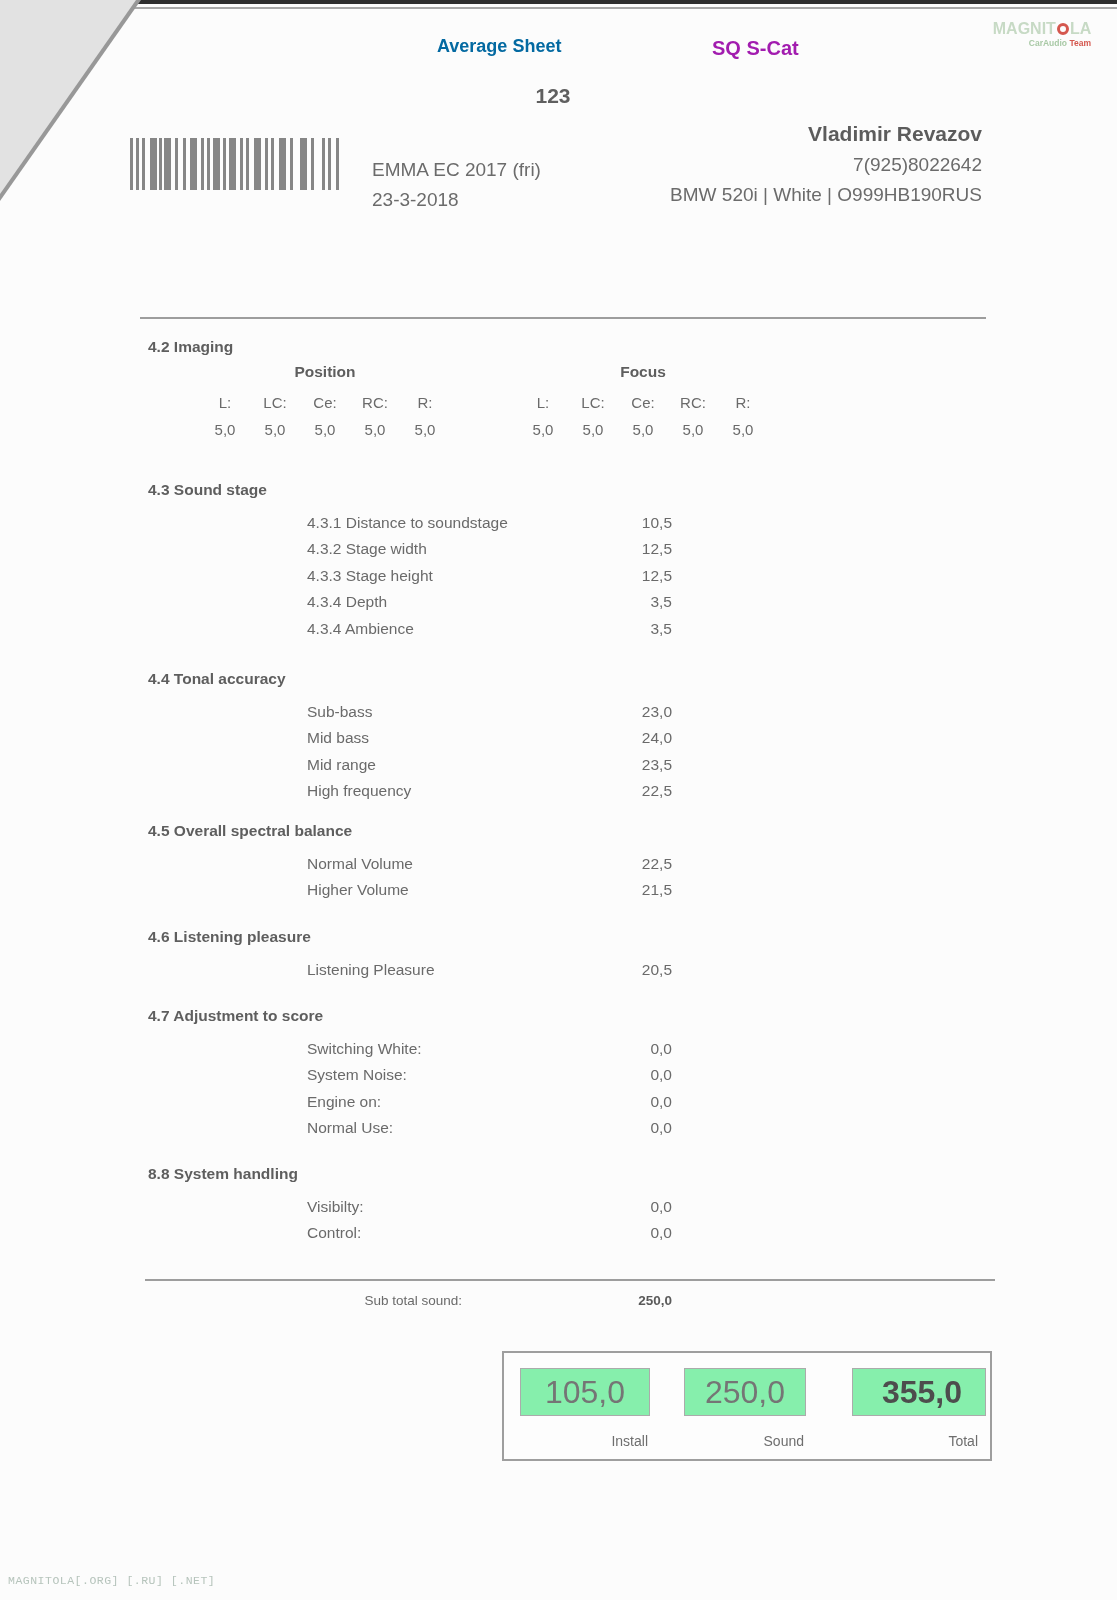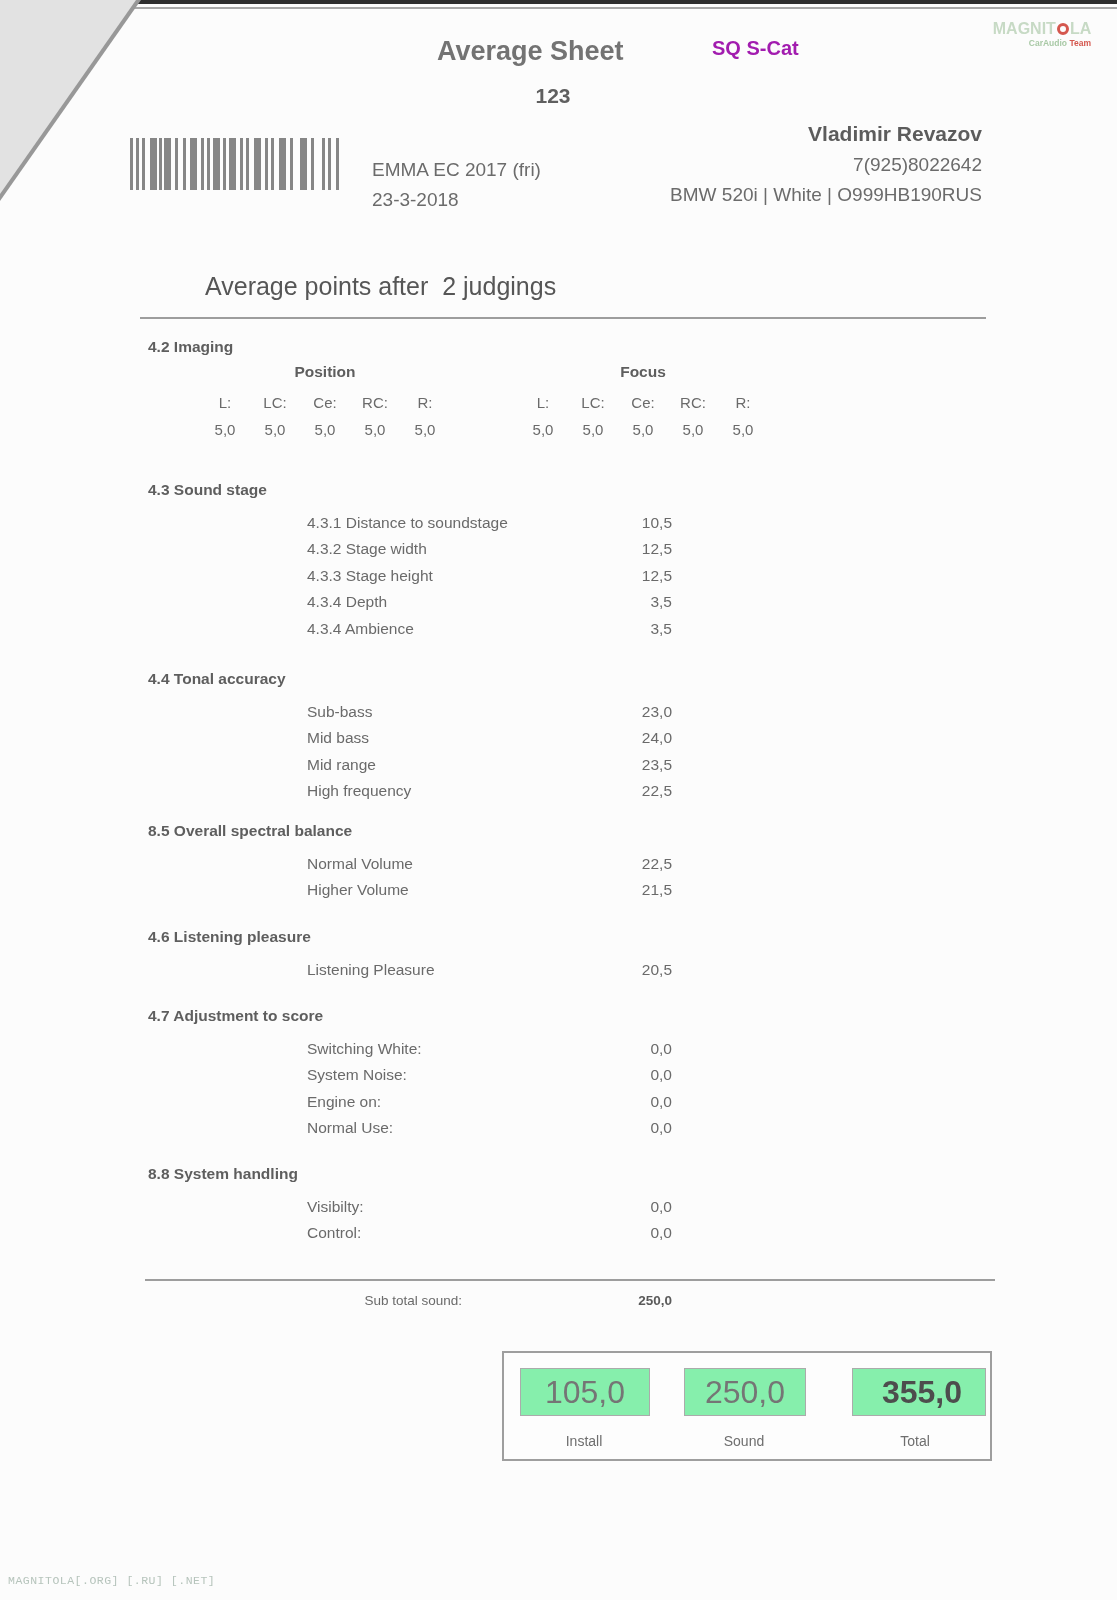--- a/index.html
+++ b/index.html
@@ -9,21 +9,21 @@
 
   
   .scan-top-line{position:absolute;top:0;left:0;width:100%;height:4px;background:#2e2e2e;}
   .scan-top-line2{position:absolute;top:7px;left:95px;right:0;height:2px;background:#a8a8a8;}
   .corner-outer{position:absolute;top:0;left:0;width:141px;height:201px;background:#989898;
                 clip-path:polygon(0 0,141px 0,0 201px);}
   .corner-inner{position:absolute;top:0;left:0;width:136px;height:194px;background:#e2e2e2;
                 clip-path:polygon(0 0,136px 0,0 194px);}
 
   
-  .doc-title{top:36px;left:437px;font-size:27px;font-weight:bold;color:#737373;}
+  .doc-title{top:36px;left:437px;font-size:18px;font-weight:bold;color:#0369a1;}
   .doc-cat{top:37px;left:712px;font-size:20px;font-weight:bold;color:#a21caf;}
   .doc-num{top:84px;left:515px;width:76px;text-align:center;font-size:21px;font-weight:bold;color:#5f5f5f;}
   .event-block{top:155px;left:372px;font-size:19px;line-height:30px;color:#6b6b6b;}
   .comp-block{top:118px;right:135px;text-align:right;font-size:19px;line-height:30px;color:#6b6b6b;}
   .comp-name{font-size:21px;font-weight:bold;color:#5c5c5c;line-height:32px;}
 
   
   .logo{top:20px;left:990px;width:104px;text-align:center;line-height:1.1;}
   .logo-main{font-size:16px;font-weight:bold;color:#c7dac5;white-space:nowrap;}
   .logo-o{display:inline-block;width:12px;height:12px;border:3px solid #d4574e;border-radius:50%;
@@ -61,21 +61,21 @@
   .subtotal-label{top:1293px;left:280px;width:182px;text-align:right;font-size:13.5px;}
   .subtotal-value{top:1293px;left:560px;width:112px;text-align:right;font-size:13.5px;font-weight:bold;color:#5a5a5a;}
 
   
   .summary{top:1351px;left:502px;width:486px;height:106px;border:2px solid #9e9e9e;background:#fdfdfd;}
   .sum-box{position:absolute;top:15px;height:46px;border:1.5px solid #ababab;background:#86efac;
            display:flex;align-items:center;justify-content:center;font-size:32px;color:#757575;}
   .sum-box1{left:16px;width:128px;}
   .sum-box2{left:180px;width:120px;}
   .sum-box3{left:348px;width:126px;font-weight:bold;color:#4d4d4d;padding-left:6px;}
-  .sum-label{position:absolute;top:80px;font-size:14px;text-align:center;color:#6e6e6e;}
+  .sum-label{position:absolute;top:80px;font-size:14px;text-align:right;color:#6e6e6e;}
   .sum-label1{left:16px;width:128px;}
   .sum-label2{left:180px;width:120px;}
   .sum-label3{left:348px;width:126px;}
 
   
   .footer{top:1574px;left:8px;font-family:"Liberation Mono","DejaVu Sans Mono",monospace;
           font-size:11.5px;color:#b6c4bc;letter-spacing:0.5px;}
 </style>
 </head>
 <body>
@@ -131,21 +131,20 @@
     <div>EMMA EC 2017 (fri)</div>
     <div>23-3-2018</div>
   </div>
 
   <div class="abs comp-block">
     <div class="comp-name">Vladimir Revazov</div>
     <div>7(925)8022642</div>
     <div>BMW 520i | White | O999HB190RUS</div>
   </div>
 
-  <div class="abs main-heading">Average points after  2 judgings</div>
   <div class="abs rule rule1"></div>
 
   <div class="abs sec-title imaging-title">4.2 Imaging</div>
 
   <div class="abs img-group" style="left:200px;">
     <div class="img-group-name">Position</div>
     <div class="img-row">
       <span class="img-cell">L:</span>
       <span class="img-cell">LC:</span>
       <span class="img-cell">Ce:</span>
@@ -221,21 +220,21 @@
           <span class="row-value">23,5</span>
         </div>
       <div class="score-row">
           <span class="row-label">High frequency</span>
           <span class="row-value">22,5</span>
         </div>
     </div>
   </div>
 
   <div class="abs section" style="top:822px;">
-    <div class="sec-title">8.5 Overall spectral balance</div>
+    <div class="sec-title">4.5 Overall spectral balance</div>
     <div class="sec-rows">
       <div class="score-row">
           <span class="row-label">Normal Volume</span>
           <span class="row-value">22,5</span>
         </div>
       <div class="score-row">
           <span class="row-label">Higher Volume</span>
           <span class="row-value">21,5</span>
         </div>
     </div>

